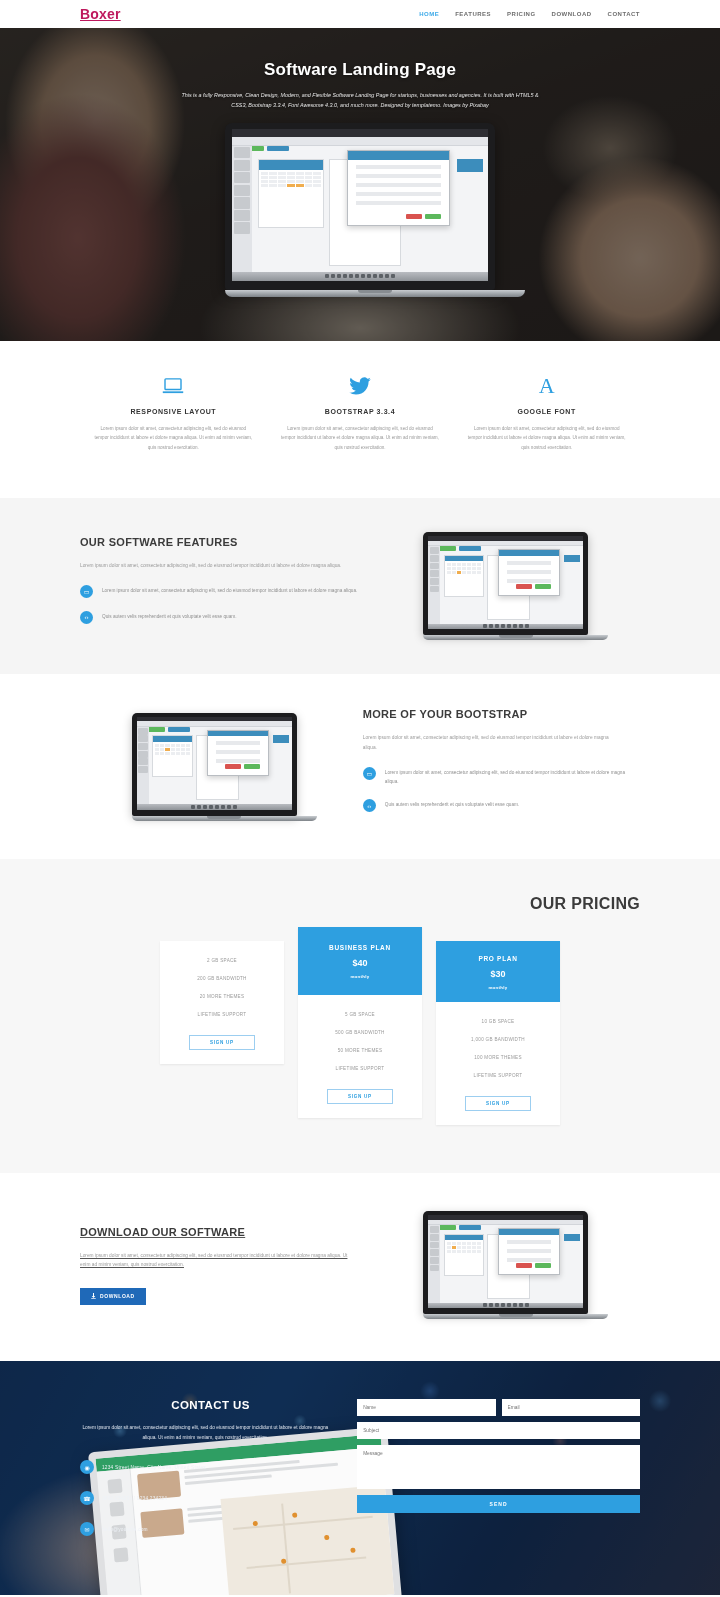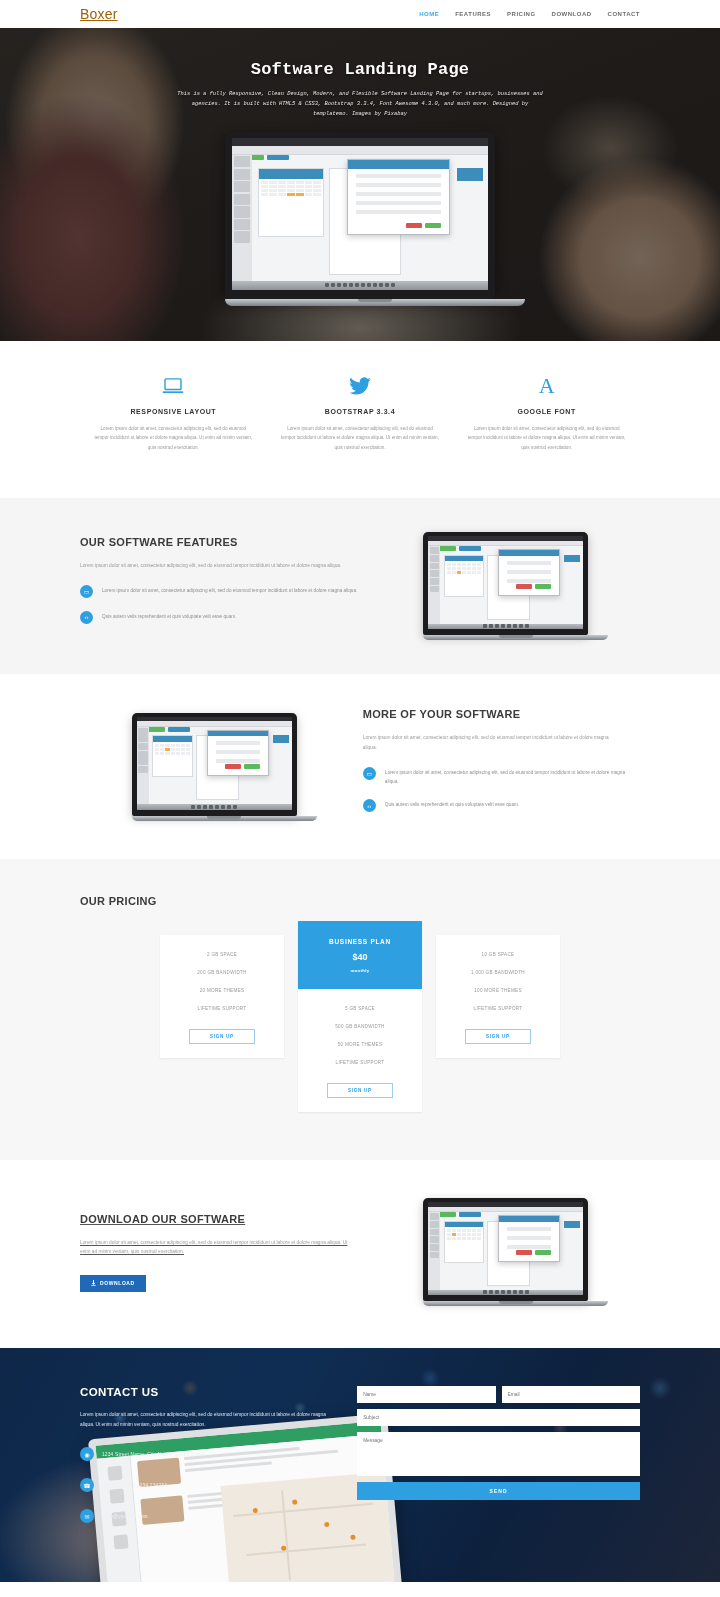--- a/index.html
+++ b/index.html
@@ -22,42 +22,41 @@
     z-index: 50;
   }
   .nav-inner {
     width: 560px;
     margin: 0 auto;
     display: flex;
     align-items: center;
     justify-content: space-between;
   }
   .brand {
-    color: #a16207;
+    color: #be185d;
     font-size: 14px;
-    font-weight: normal;
+    font-weight: bold;
     letter-spacing: .2px;
   }
   .nav-links { display: flex; gap: 16px; align-items: center; }
   .nav-link {
     font-size: 6px;
     letter-spacing: .5px;
     color: #6d6d6d;
     text-decoration: none;
     font-weight: bold;
   }
   .nav-link.active { color: #3ba9e8; }
 
   
   .hero {
     height: 313px;
     position: relative;
     overflow: hidden;
     background: #2b2724;
-    font-family: Liberation Mono, monospace;
   }
   .hero-photo {
     position: absolute; inset: 0;
     background:
       radial-gradient(ellipse 150px 200px at 78px 210px, #9b5a56 0%, #7a4340 40%, rgba(60,35,33,0) 72%),
       radial-gradient(ellipse 120px 150px at 95px 95px, #d8bba4 0%, #b08f73 45%, rgba(60,45,35,0) 75%),
       radial-gradient(ellipse 130px 130px at 640px 230px, #e3c3a9 0%, #c49e81 45%, rgba(70,50,38,0) 78%),
       radial-gradient(ellipse 90px 70px at 610px 120px, #8e7f6e 0%, rgba(60,52,44,0) 75%),
       radial-gradient(ellipse 200px 90px at 360px 300px, #bdb2a2 0%, rgba(70,64,56,0) 80%),
       linear-gradient(160deg, #3b3530 0%, #2a2523 45%, #241f1d 100%);
@@ -182,21 +181,21 @@
   }
   .bullet .bt { font-size: 4.7px; line-height: 1.95; color: #8f8f8f; padding-top: 1px; }
 
   .laptop-sm { width: 165px; }
   .laptop-sm .lid { border-radius: 5px 5px 2px 2px; padding: 4px 5px 6px; box-shadow: 0 3px 10px rgba(0,0,0,.25); }
   .laptop-sm .screen { height: 93px; }
   .laptop-sm .base { width: 185px; height: 5px; }
 
   
   .pricing { background: #f7f7f7; padding: 36px 0 48px; }
-  .h2c { text-align: left; font-size: 11px; font-weight: bold; color: #3b3b3b; letter-spacing: .3px; margin-bottom: 28px; }
+  .h2c { text-align: right; font-size: 16px; font-weight: bold; color: #3b3b3b; letter-spacing: .3px; margin-bottom: 28px; }
   .plans { display: flex; justify-content: center; align-items: flex-start; gap: 14px; }
   .plan { width: 124px; background: #fff; box-shadow: 0 1px 2px rgba(0,0,0,.07); }
   .plan .phdr {
     background: #2e9fe0; color: #fff; text-align: center;
     padding: 14px 6px 12px;
   }
   .plan.featured { margin-top: -14px; }
   .plan.featured .phdr { padding: 17px 6px 16px; }
   .pname { font-size: 6.5px; font-weight: bold; letter-spacing: .7px; margin-bottom: 7px; }
   .pprice { font-size: 9px; font-weight: bold; margin-bottom: 6px; }
@@ -235,21 +234,21 @@
       radial-gradient(circle 11px at 560px 80px, rgba(255,150,120,.35), transparent 70%),
       radial-gradient(circle 16px at 660px 40px, rgba(110,190,255,.4), transparent 70%),
       radial-gradient(ellipse 180px 120px at 120px 190px, #d7b49c 0%, rgba(110,80,66,0) 70%),
       linear-gradient(120deg, #0f2f58 0%, #123a6b 35%, #0d2344 70%, #2a2a3a 100%);
   }
   .contact-bg2 {
     position: absolute; inset: 0;
     background: rgba(14,30,55,.45);
   }
   .contact-inner { position: relative; display: flex; gap: 16px; }
-  .c-left { width: 48%; }
+  .c-left { width: 48%; text-align: center; }
   .c-title { color: #fff; font-size: 11.5px; font-weight: bold; letter-spacing: .4px; margin-bottom: 12px; }
   .c-lead { color: #dfe5ee; font-size: 4.8px; line-height: 2.0; margin-bottom: 18px; width: 96%; }
   .c-item { display: flex; align-items: center; gap: 8px; margin-bottom: 17px; }
   .c-ic {
     flex: none; width: 14px; height: 14px; border-radius: 50%;
     background: #2e9fe0; color: #fff;
     display: flex; align-items: center; justify-content: center; font-size: 6px;
   }
   .c-tx { color: #eef2f7; font-size: 4.8px; letter-spacing: .2px; }
 
@@ -613,21 +612,21 @@
                     <i></i>
                     <i></i>
                   </div>
               </div>
             </div>
           </div>
           <div class="base"></div>
         </div>
       </div>
       <div class="txt" style="padding-left:14px;">
-        <div class="h2">MORE OF YOUR SOFTWARE</div>
+        <div class="h2">MORE OF YOUR BOOTSTRAP</div>
         <div class="lead">Lorem ipsum dolor sit amet, consectetur adipiscing elit, sed do eiusmod tempor incididunt ut labore et dolore magna aliqua.</div>
         <div class="bullet">
           <div class="bi">▭</div>
           <div class="bt">Lorem ipsum dolor sit amet, consectetur adipiscing elit, sed do eiusmod tempor incididunt ut labore et dolore magna aliqua.</div>
         </div>
         <div class="bullet">
           <div class="bi">‹›</div>
           <div class="bt">Quis autem velis reprehenderit et quis voluptate velit esse quam.</div>
         </div>
       </div>
@@ -659,20 +658,25 @@
         <ul class="plist">
           <li>5 GB SPACE</li>
           <li>500 GB BANDWIDTH</li>
           <li>50 MORE THEMES</li>
           <li>LIFETIME SUPPORT</li>
         </ul>
         <div class="signup">SIGN UP</div>
       </div>
 
       <div class="plan">
+        <div class="phdr">
+          <div class="pname">PRO PLAN</div>
+          <div class="pprice">$30</div>
+          <div class="pper">monthly</div>
+        </div>
         <ul class="plist">
           <li>10 GB SPACE</li>
           <li>1,000 GB BANDWIDTH</li>
           <li>100 MORE THEMES</li>
           <li>LIFETIME SUPPORT</li>
         </ul>
         <div class="signup">SIGN UP</div>
       </div>
 
     </div>

